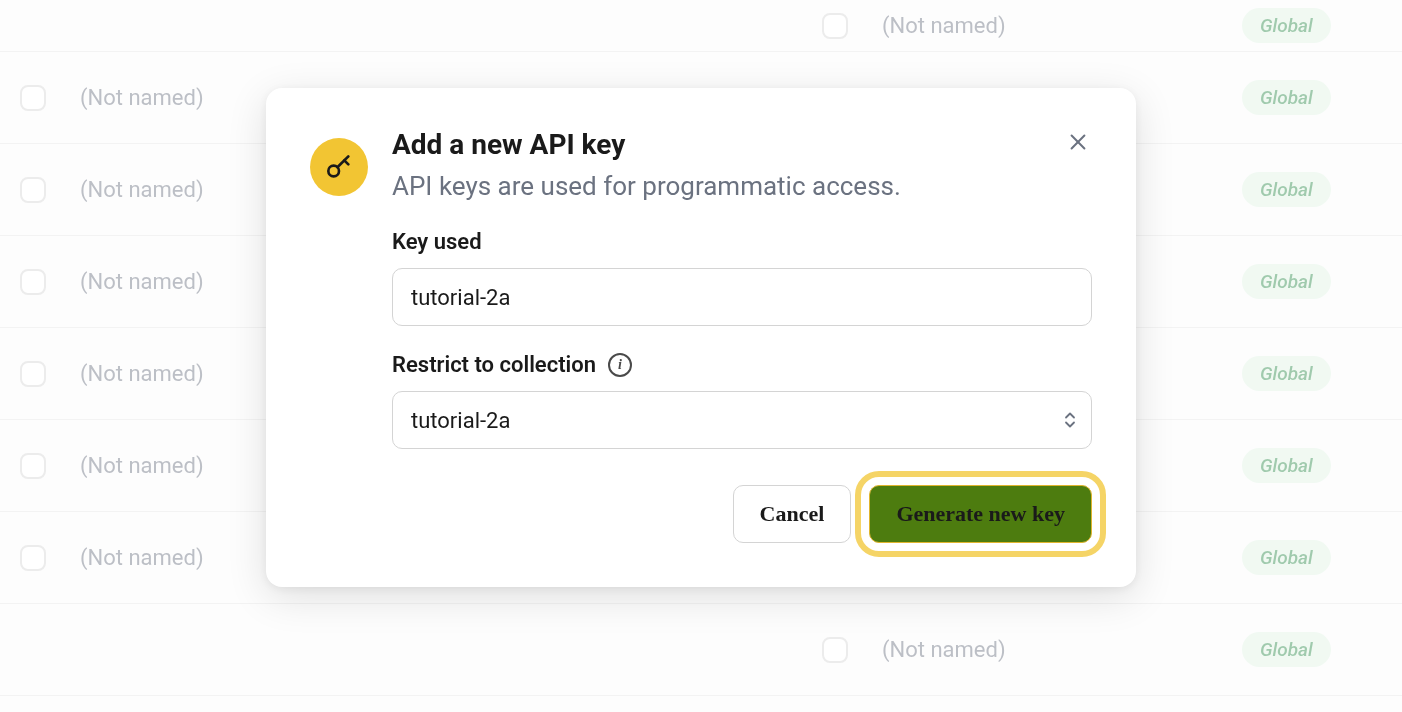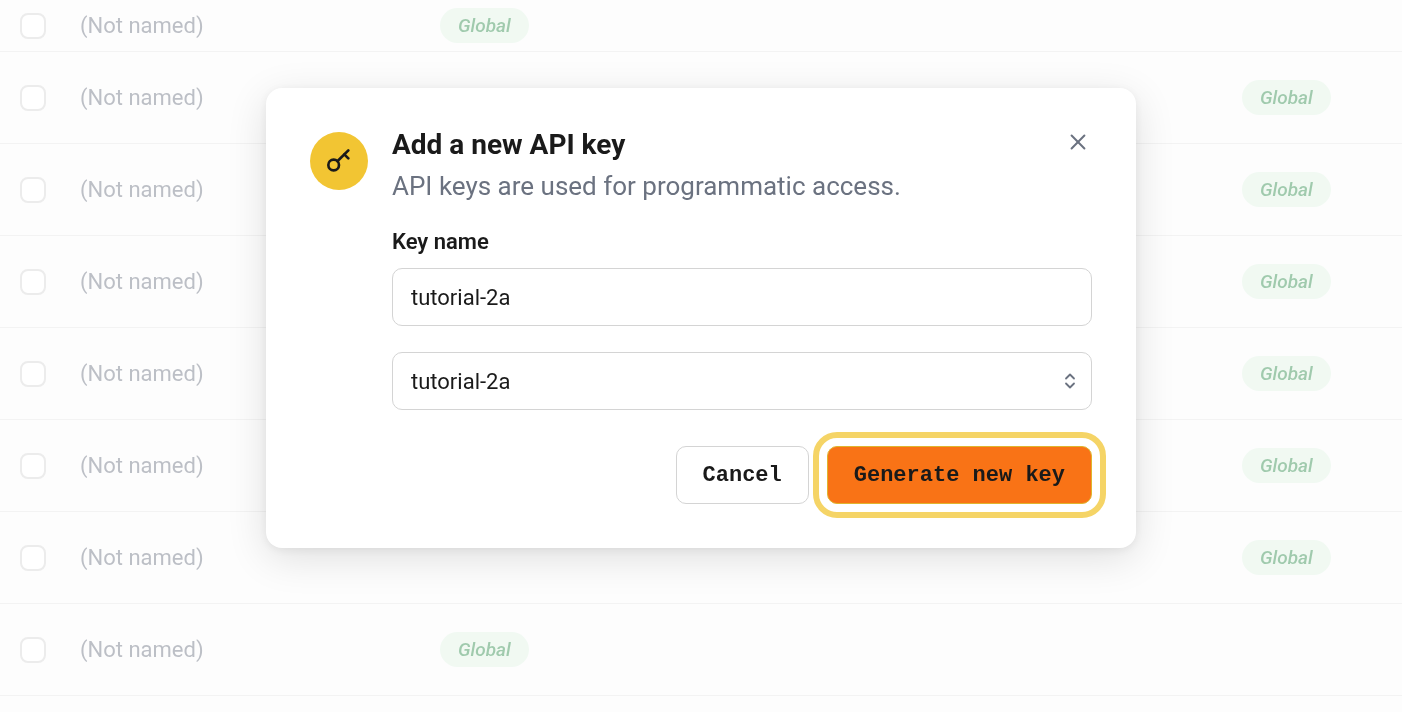--- a/index.html
+++ b/index.html
@@ -20,20 +20,21 @@
     .table {
       width: 100%;
     }
 
     .table-row {
       display: flex;
       align-items: center;
       height: 92px;
       border-bottom: 1px solid #e5e5e5;
       padding: 0 20px;
+      justify-content: flex-end;
     }
 
     .table-row:first-child {
       height: 52px;
     }
 
     .checkbox-cell {
       width: 60px;
       display: flex;
       align-items: center;
@@ -92,21 +93,21 @@
       width: 870px;
       background: #fff;
       border-radius: 16px;
       box-shadow: 0 10px 40px rgba(0,0,0,0.12), 0 2px 8px rgba(0,0,0,0.06);
       padding: 40px 44px 44px 44px;
       position: relative;
     }
 
     .modal-header {
       display: flex;
-      align-items: flex-start;
+      align-items: center;
       gap: 24px;
       margin-bottom: 28px;
     }
 
     .key-icon-circle {
       width: 58px;
       height: 58px;
       border-radius: 50%;
       background: #f2c533;
       display: flex;
@@ -249,33 +250,33 @@
       margin-top: 36px;
     }
 
     .btn {
       height: 58px;
       padding: 0 26px;
       border-radius: 10px;
       font-size: 22px;
       font-weight: 600;
       cursor: pointer;
-      font-family: Liberation Mono, monospace;
+      font-family: Liberation Serif, serif;
       display: flex;
       align-items: center;
     }
 
     .btn-secondary {
       background: #fff;
       border: 1px solid #d4d4d4;
       color: #1a1a1a;
     }
 
     .btn-primary {
-      background: #f97316;
+      background: #4d7c0f;
       border: 1px solid #e0b52e;
       color: #1a1a1a;
     }
 
     .highlight-ring {
       position: relative;
     }
 
     .highlight-ring::before {
       content: "";
@@ -390,25 +391,29 @@
         </svg>
       </div>
       <div class="modal-titles">
         <div class="modal-title">Add a new API key</div>
         <div class="modal-subtitle">API keys are used for programmatic access.</div>
       </div>
     </div>
 
     <div class="form-section">
       <div class="form-group">
-        <div class="form-label">Key name</div>
+        <div class="form-label">Key used</div>
         <input type="text" class="text-input" value="tutorial-2a" style="">
       </div>
 
       <div class="form-group">
+        <div class="form-label">
+          <span>Restrict to collection</span>
+          <span class="info-icon">i</span>
+        </div>
         <div class="select-wrap">
           <button class="select-input">
             <span>tutorial-2a</span>
           </button>
           <div class="select-arrows">
             <svg viewBox="0 0 12 8" fill="none" stroke="currentColor" stroke-width="1.8" stroke-linecap="round" stroke-linejoin="round">
                 <polyline points="2,6 6,2 10,6"></polyline>
               </svg>
             <svg viewBox="0 0 12 8" fill="none" stroke="currentColor" stroke-width="1.8" stroke-linecap="round" stroke-linejoin="round">
                 <polyline points="2,2 6,6 10,2"></polyline>

